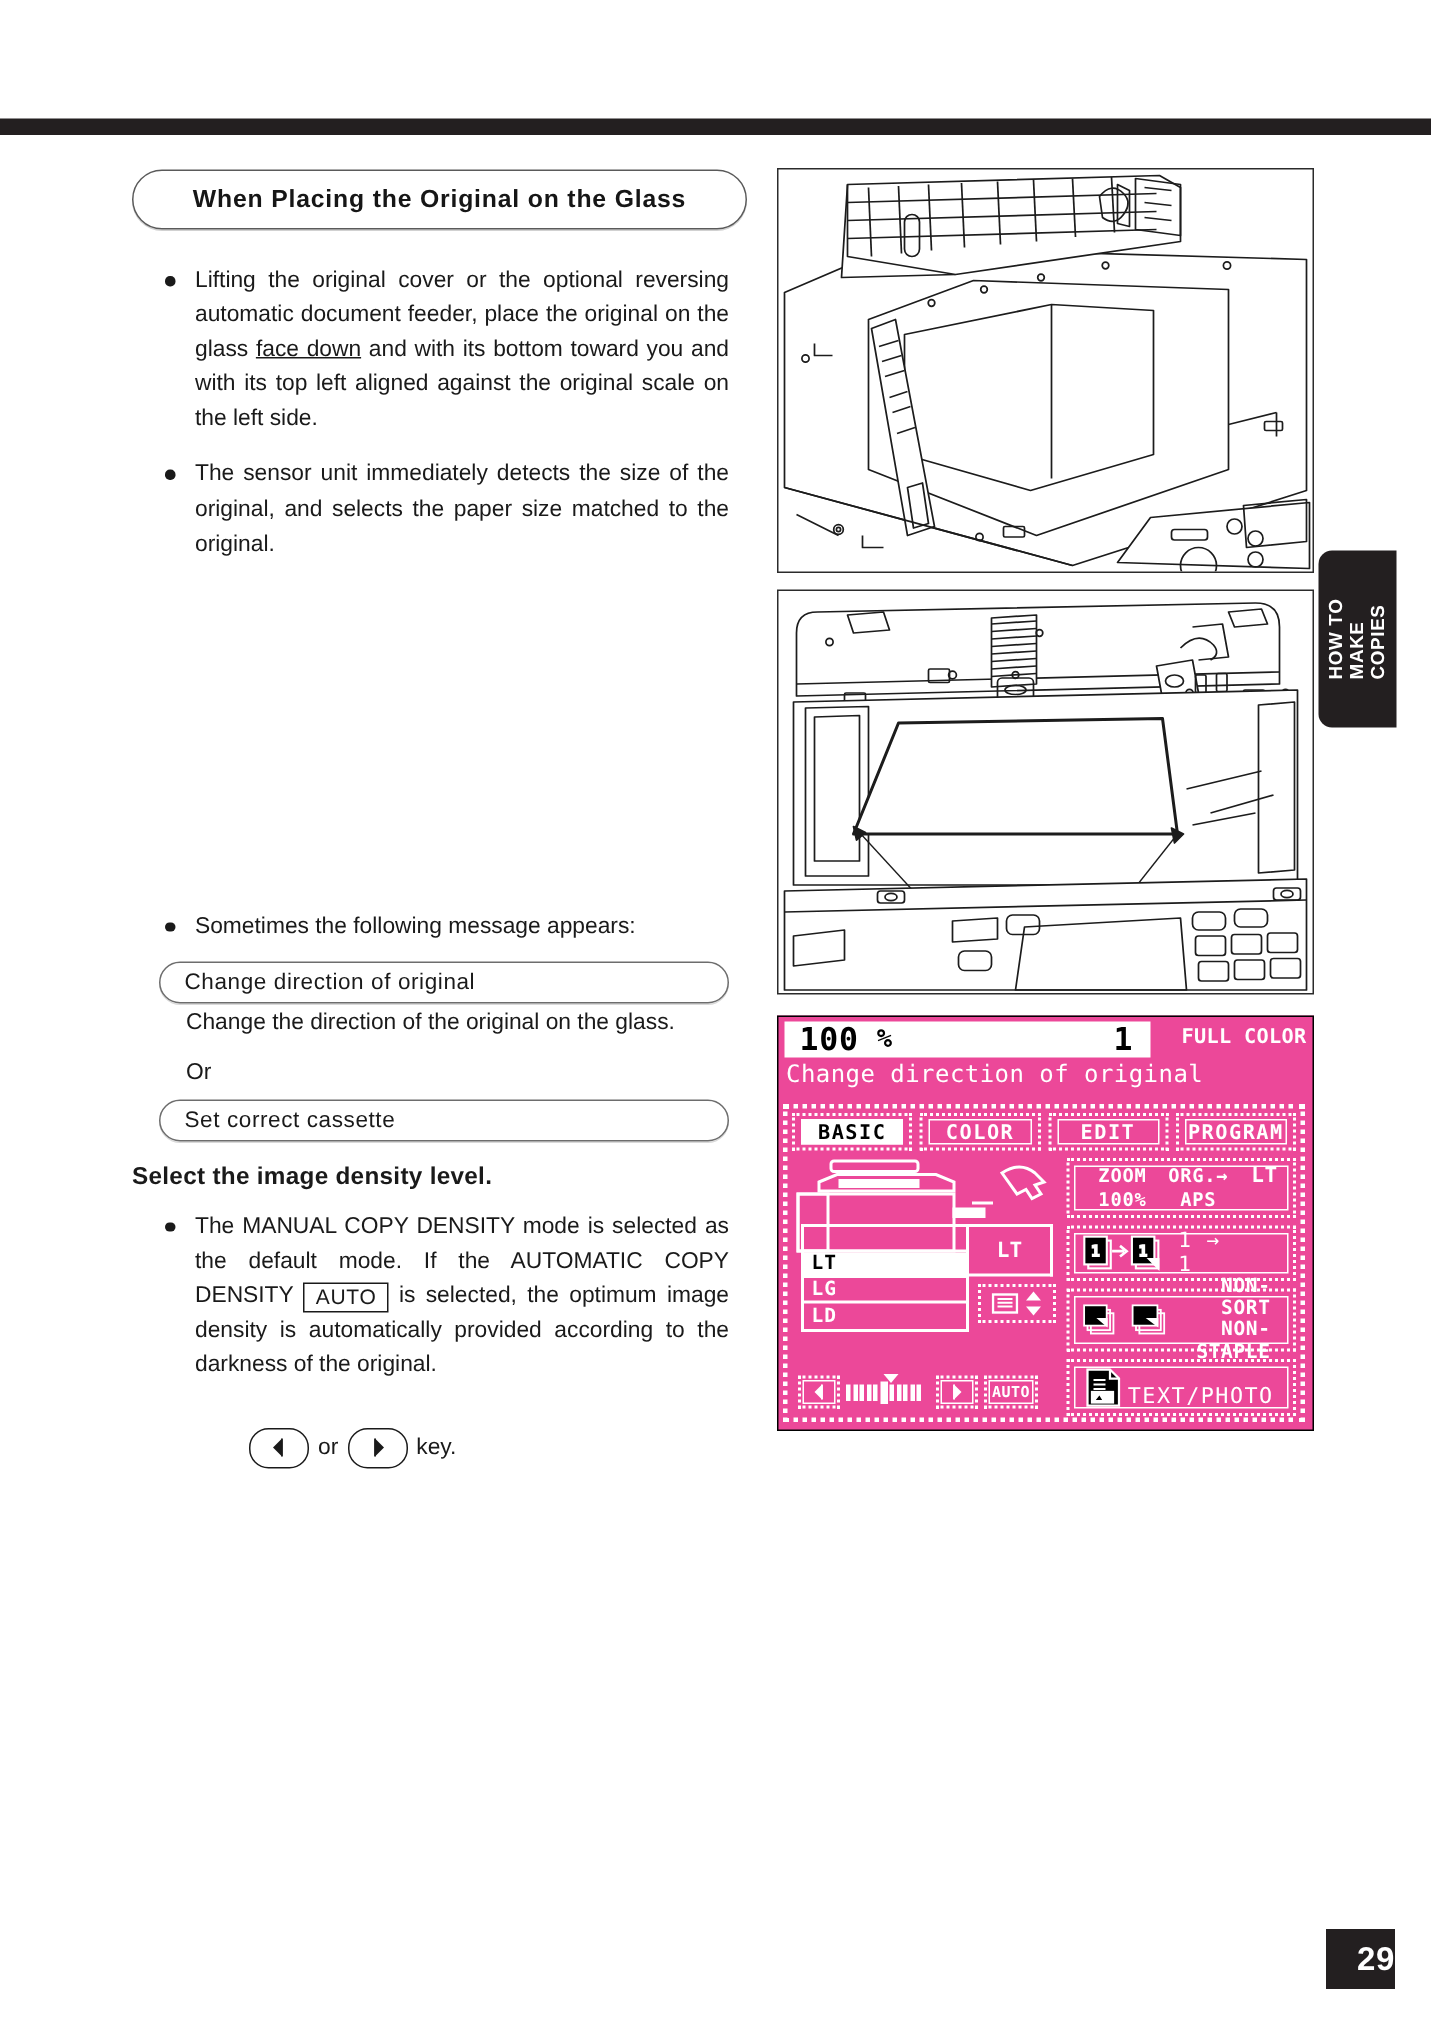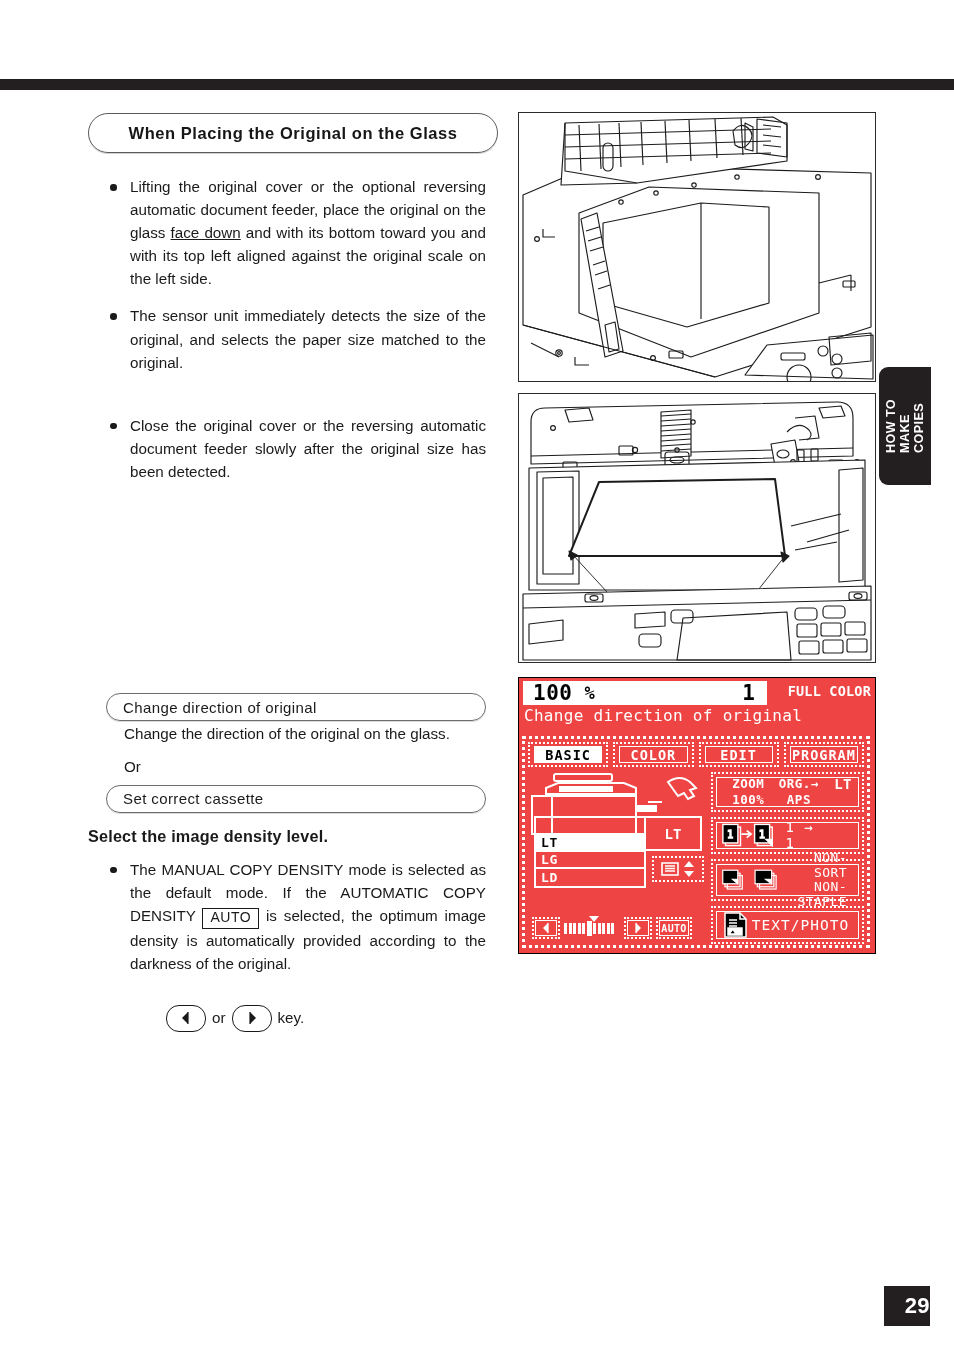--- a/index.html
+++ b/index.html
@@ -156,21 +156,21 @@
   #fig-top  { left: 518px; top: 112px;  width: 356px; height: 268px; }
   #fig-bot  { left: 518px; top: 393px;  width: 356px; height: 268px; }
 
   .fig svg { display: block; width: 100%; height: 100%; }
 
   
   #lcd {
     position: absolute;
     left: 518px; top: 677px;
     width: 356px; height: 275px;
-    background: #ef4444;
+    background: #ec4899;
     border: 1px solid #000;
     font-family: "DejaVu Sans Mono", monospace;
     color: #fff;
     overflow: hidden;
   }
   .lcd-head { position: relative; height: 56px; }
   .lcd-topbar {
     position: absolute; left: 4px; top: 3px;
     width: 244px; height: 24px;
     background: #fff; color: #000;
@@ -266,26 +266,26 @@
   .zoomrow .c { text-align: center; }
   .zoomrow .c .b { display: block; }
   .zoomrow .rt { text-align: right; font-size: 14px; }
 
   .duprow { width: 100%; display: flex; align-items: center; padding: 0 5px; box-sizing: border-box; }
   .duprow .lbl { margin-left: auto; margin-right: 26px; font-size: 14px; letter-spacing: 1px; }
 
   .sortrow { width: 100%; display: flex; align-items: center; padding: 0 5px; box-sizing: border-box; }
   .sortrow .lbl {
     margin-left: auto; margin-right: 6px;
-    font-size: 13px; font-weight: normal; line-height: 1.12;
+    font-size: 13px; font-weight: bold; line-height: 1.12;
     text-align: right; letter-spacing: .4px;
   }
   .sortrow .lbl span { display: block; }
 
-  .textrow { width: 100%; display: flex; align-items: center; padding: 0 6px; box-sizing: border-box; }
+  .textrow { width: 100%; display: flex; align-items: flex-end; padding: 0 6px; box-sizing: border-box; }
   .textrow .lbl { margin: 0 auto; font-size: 14.5px; letter-spacing: 1px; }
 
   
   .cass-area { position: absolute; left: 6px; top: 44px; width: 170px; }
   .cass-list { width: 112px; border: 2px solid #fff; box-sizing: border-box; }
   .cass-row {
     height: 17px;
     border-bottom: 2px solid #fff;
     display: flex; align-items: center;
     padding-left: 5px;
@@ -399,26 +399,26 @@
     <span class="t">When Placing the Original on the Glass</span>
   </div>
 
   <ul class="bullets">
     <li><span>Lifting the original cover or the optional reversing automatic document feeder, place the original on the glass </span><span class="u">face down</span><span> and with its bottom toward you and with its top left aligned against the original scale on the left side.</span></li>
     <li>The sensor unit immediately detects the size of the original, and selects the paper size matched to the original.</li>
   </ul>
 
   <div class="gap-block"></div>
 
+
+  <div style="height:192px"></div>
+
   <ul class="bullets">
-    <li>Close the original cover or the reversing automatic document feeder slowly after the original size has been detected.</li>
+    <li style="margin-bottom:6px">Sometimes the following message appears:</li>
   </ul>
-
-  <div style="height:192px"></div>
-
 
   <div class="msg-pill">
     <span class="t">Change direction of original</span>
   </div>
   <div class="sub-txt">Change the direction of the original on the glass.</div>
 
   <div class="or-txt">Or</div>
 
   <div class="msg-pill">
     <span class="t">Set correct cassette</span>

